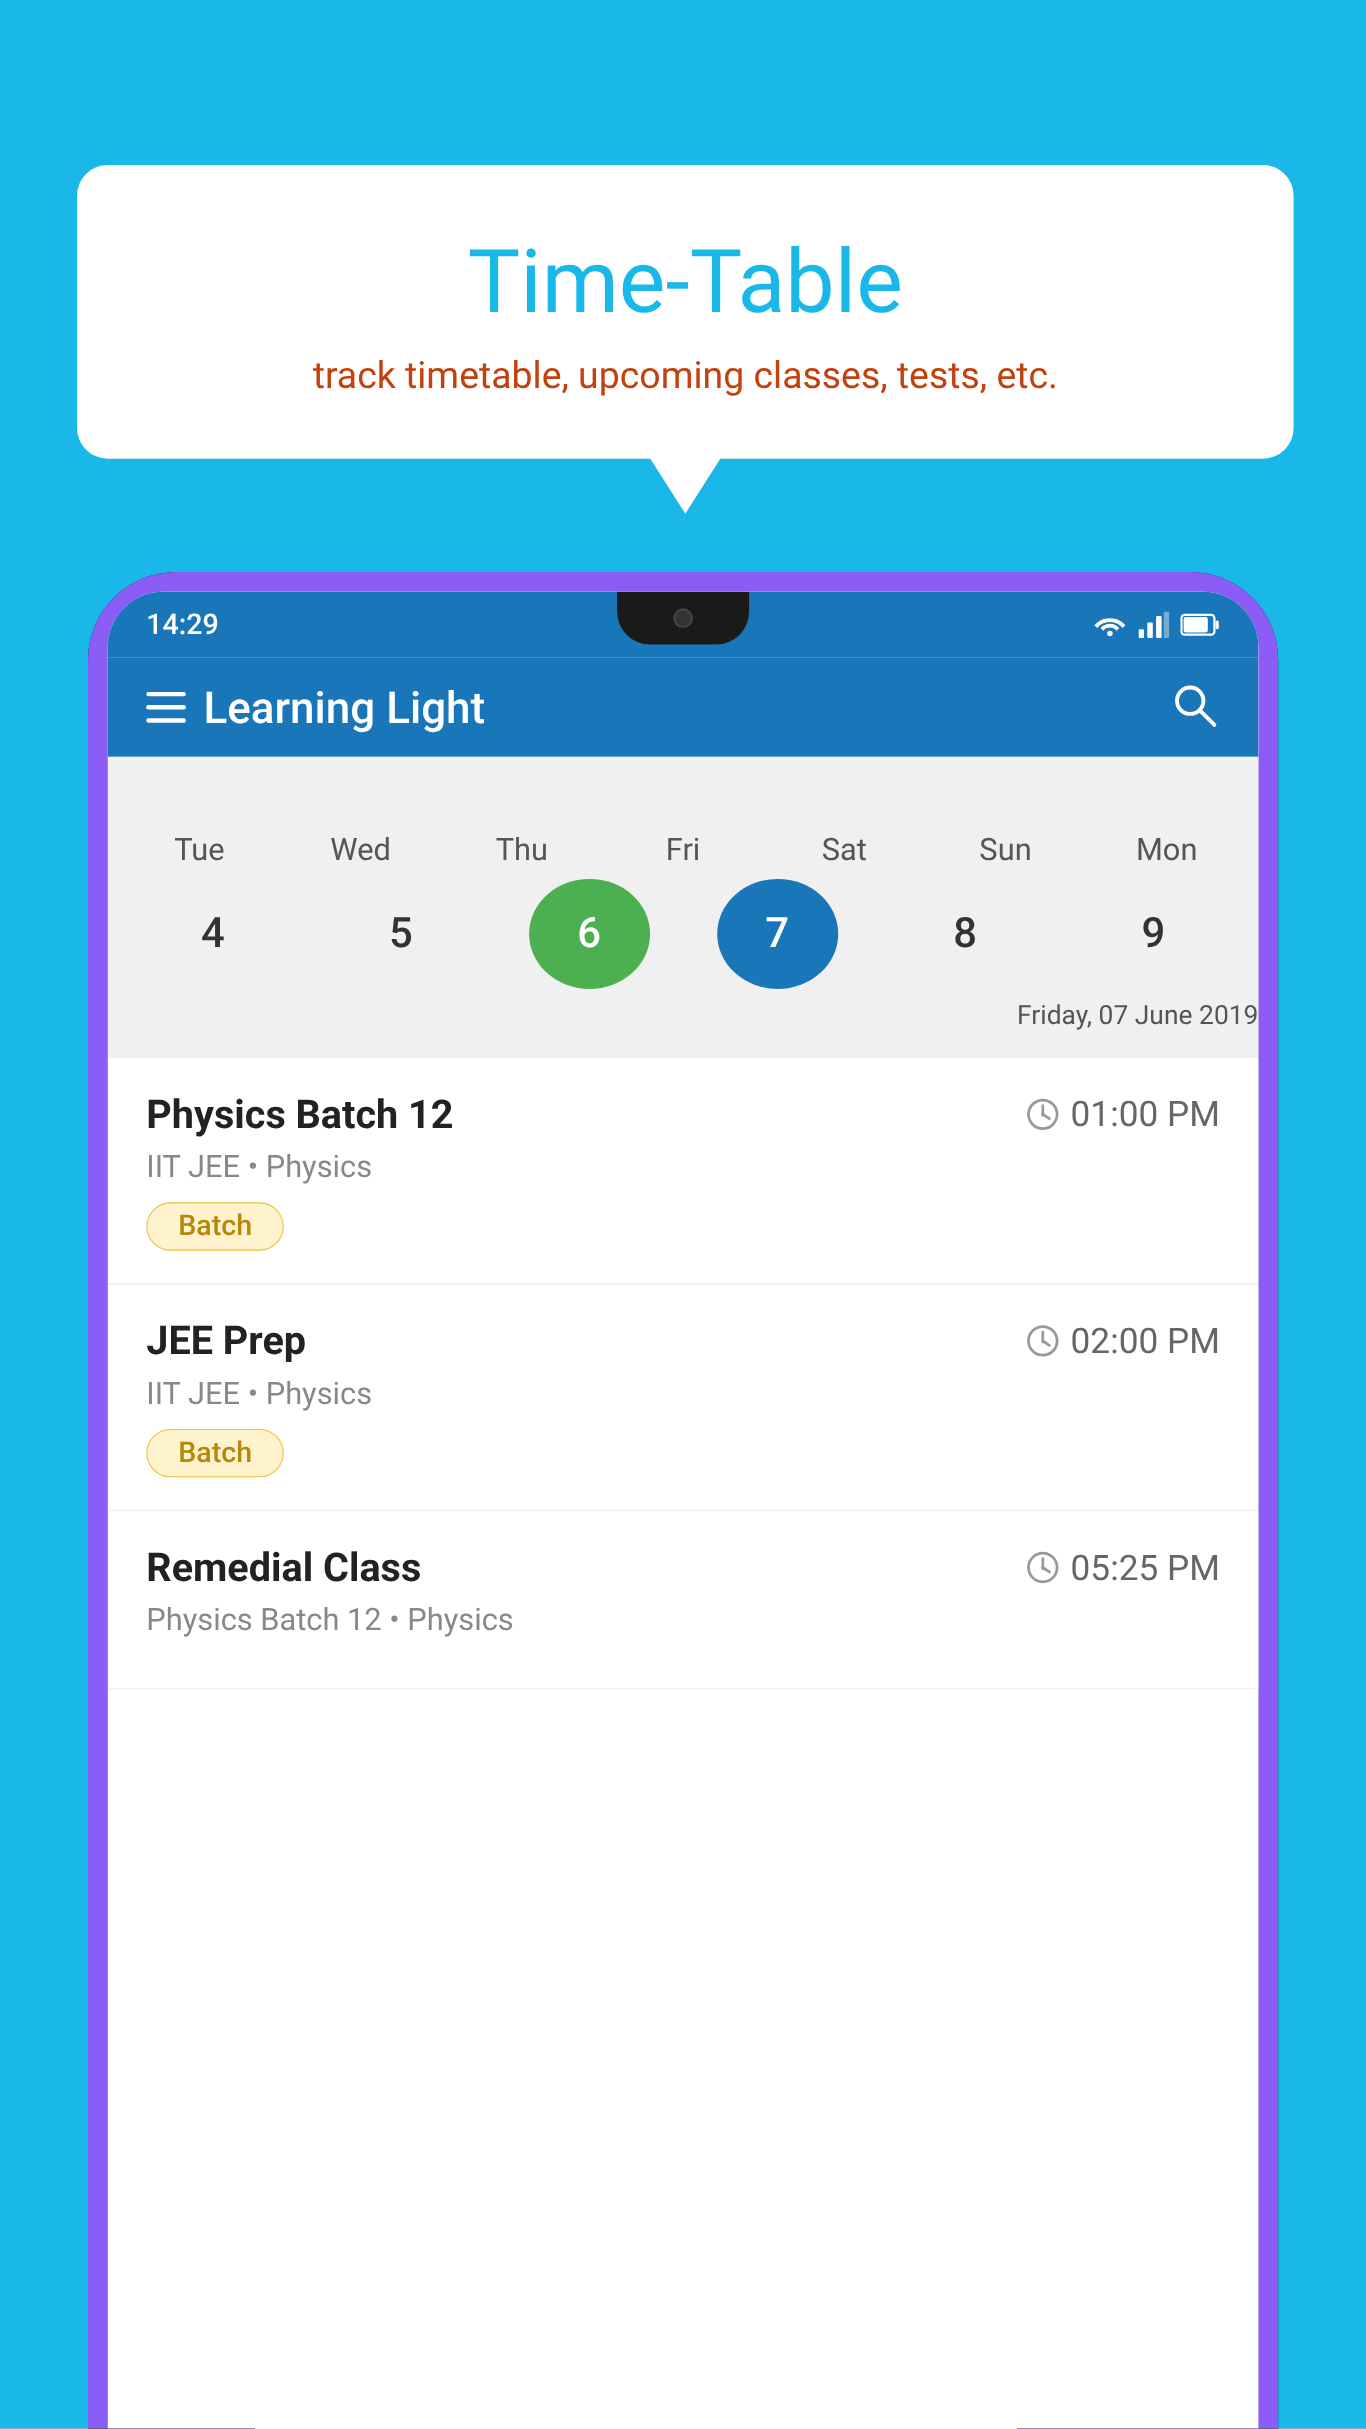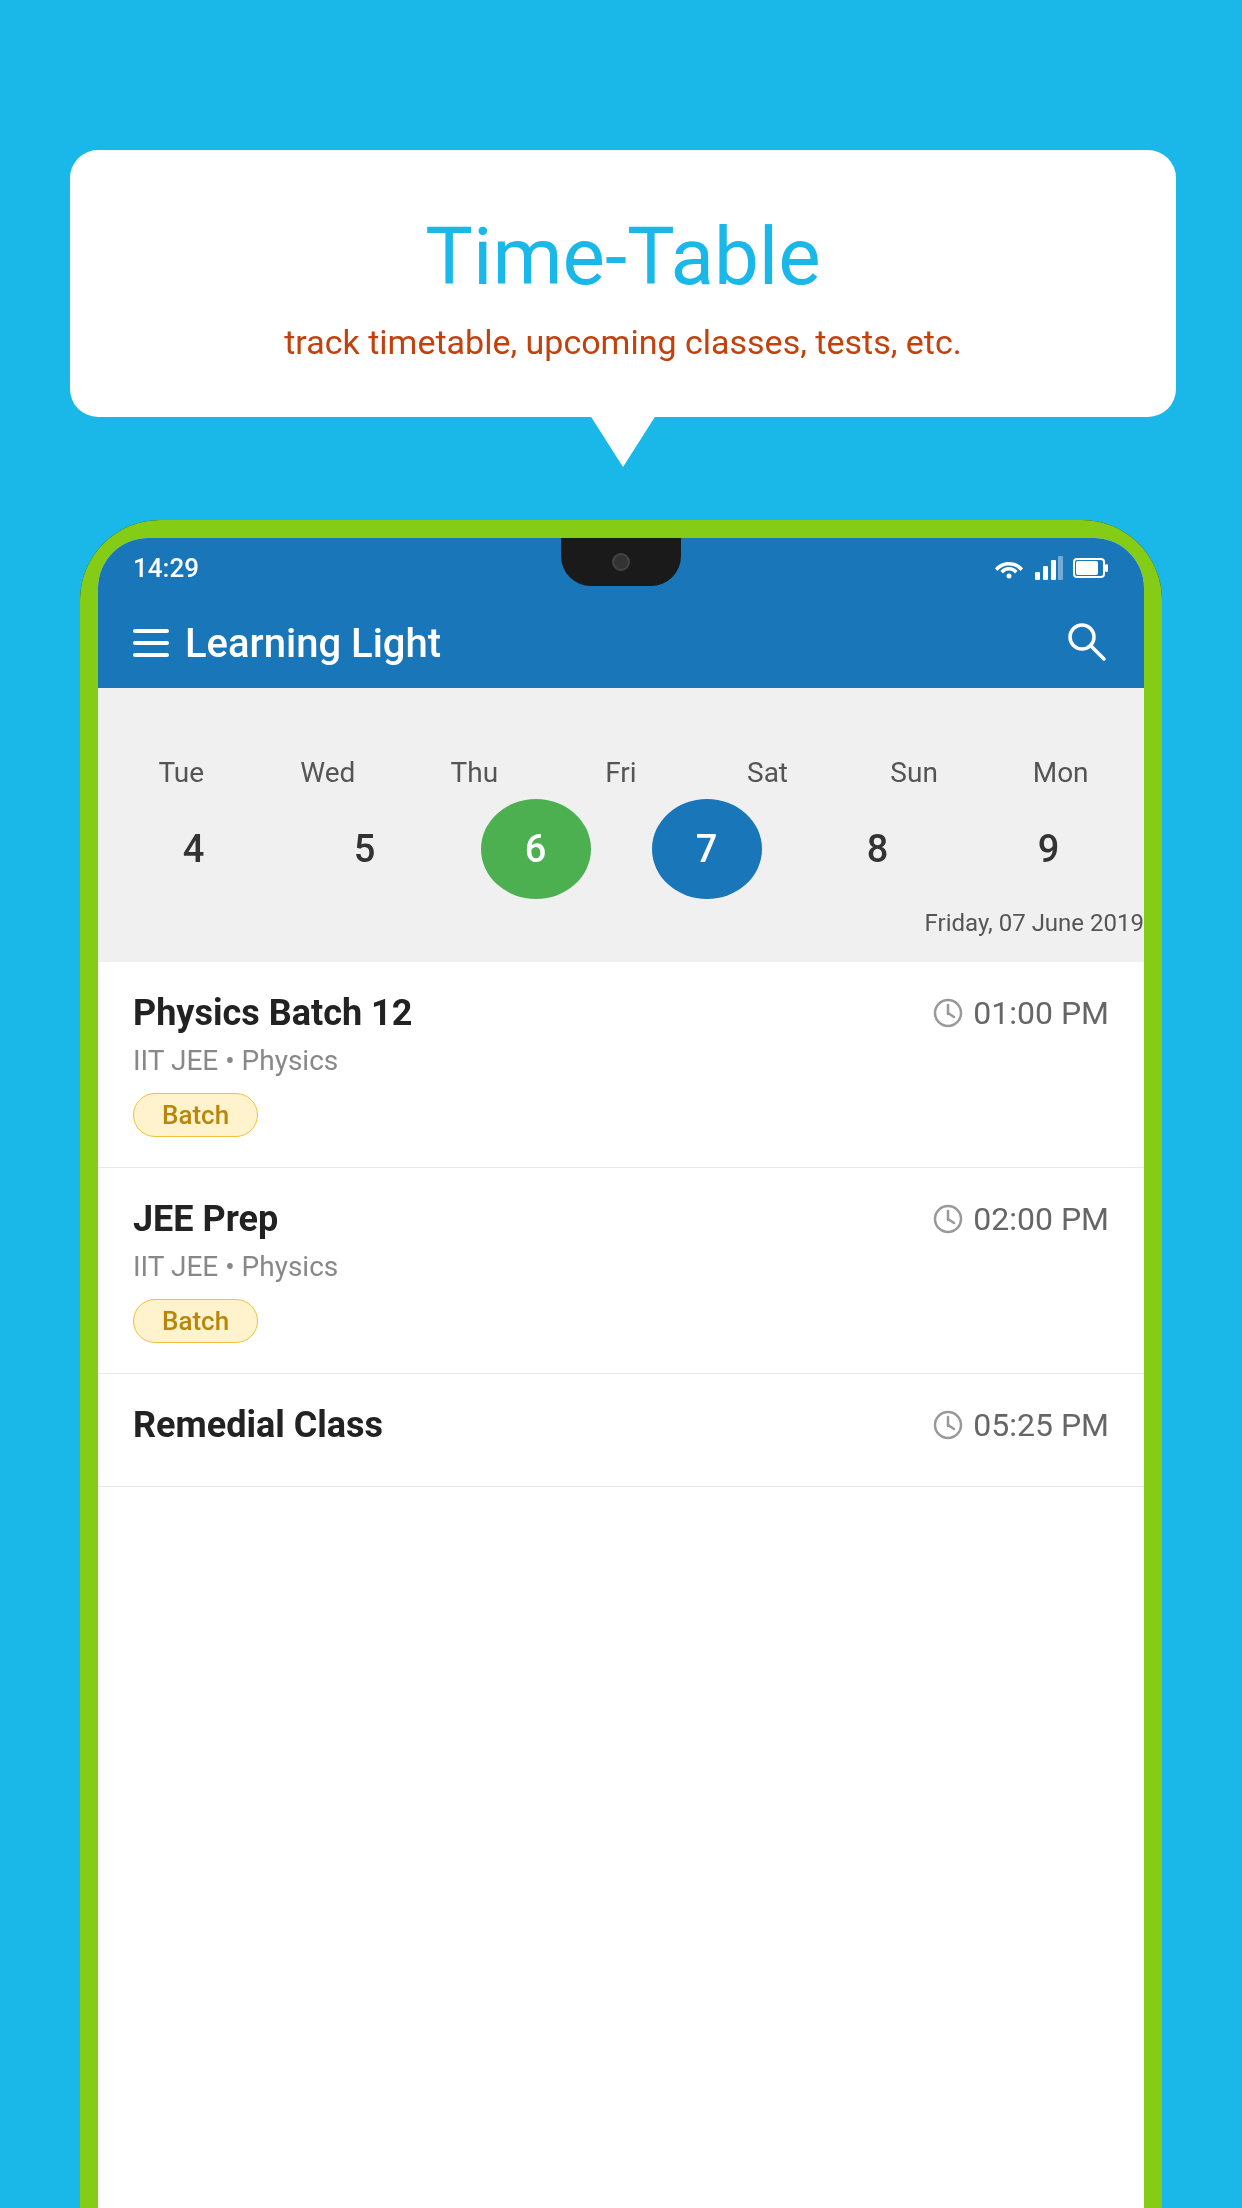--- a/index.html
+++ b/index.html
@@ -250,21 +250,21 @@
       color: #b8860b;
       border: 1.5px solid #f0c040;
       border-radius: 30px;
       padding: 6px 28px;
       font-size: 26px;
       font-weight: 500;
     }
 
     
     .phone-inner {
-      background: #84cc16;
+      background: #8b5cf6;
       overflow: hidden;
       border-radius: 60px 60px 0 0;
       height: 100%;
     }
 
     .phone-screen {
       background: white;
       border-radius: 50px 50px 0 0;
       overflow: hidden;
       margin: 18px 18px 0;
@@ -389,18 +389,19 @@
             <span class="schedule-title">Remedial Class</span>
             <div class="schedule-time">
               <svg width="30" height="30" viewBox="0 0 30 30" fill="none">
                 <circle cx="15" cy="15" r="13" stroke="#999" stroke-width="2.5"></circle>
                 <line x1="15" y1="7" x2="15" y2="16" stroke="#999" stroke-width="2.5" stroke-linecap="round"></line>
                 <line x1="15" y1="15" x2="21" y2="19" stroke="#999" stroke-width="2.5" stroke-linecap="round"></line>
               </svg>
               <span>05:25 PM</span>
             </div>
           </div>
+          <div class="schedule-subtitle">Physics Batch 12 • Physics</div>
         </div>
 
       </div>
     </div>
   </div>
 </div>
 
 </body></html>

